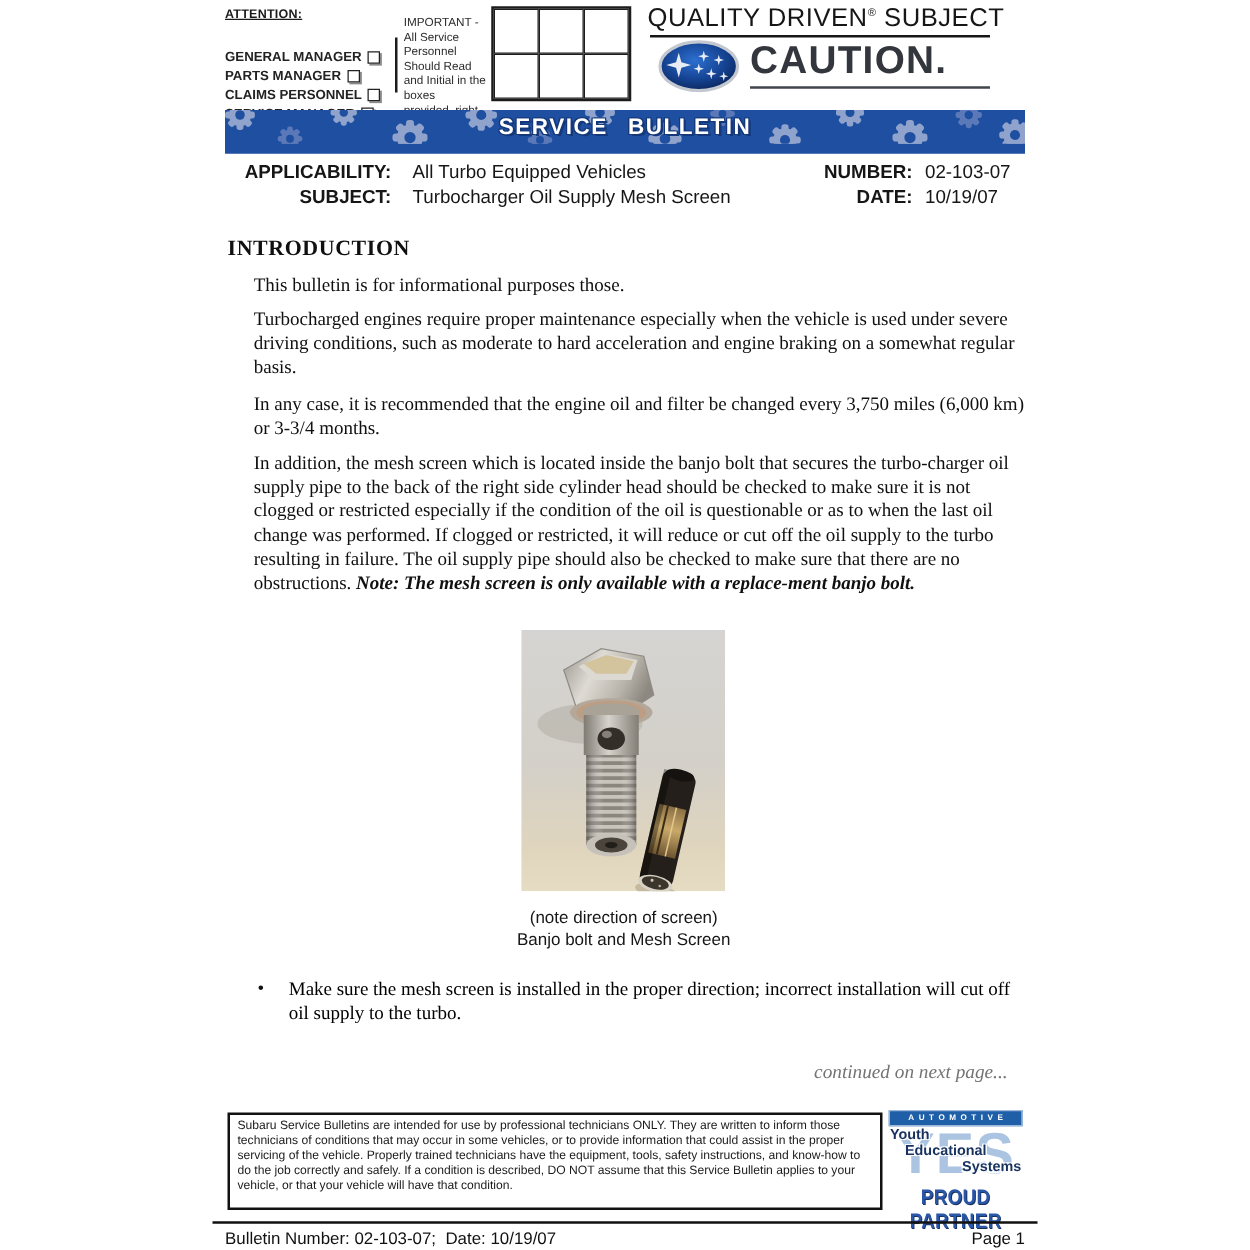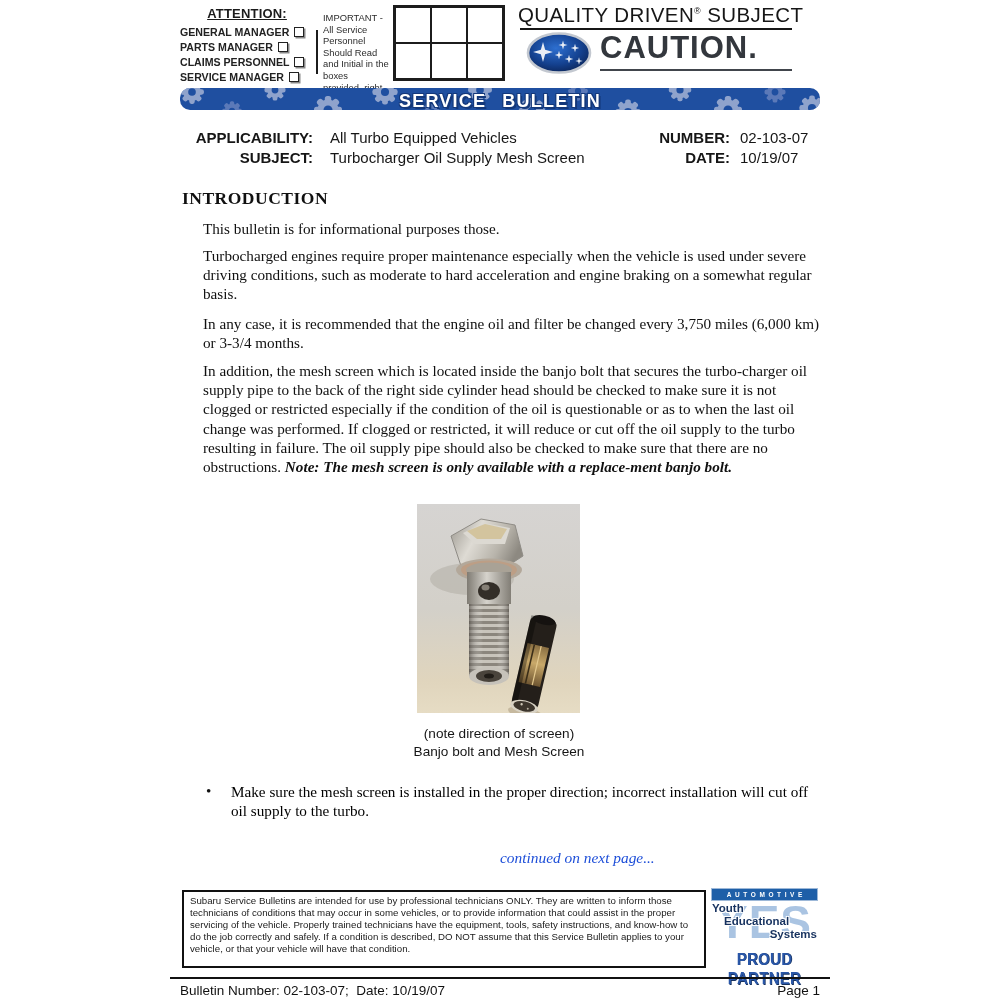--- a/index.html
+++ b/index.html
@@ -4,58 +4,58 @@
 <style>
   html,body{margin:0;padding:0;}
   body{
     width:1000px;height:1000px;background:#ffffff;position:relative;
     font-family:"Liberation Sans", sans-serif;color:#111;overflow:hidden;
   }
   .abs{position:absolute;}
 
   
   .attention{left:180px;top:6px;width:134px;}
-  .attention-title{font-weight:bold;font-size:13px;text-decoration:underline;text-align:center;margin-bottom:5px;letter-spacing:.2px;color:#1b1b1b;}
+  .attention-title{font-weight:bold;font-size:10px;text-decoration:underline;text-align:left;margin-bottom:23px;letter-spacing:.2px;color:#1b1b1b;}
   .attention-row{font-size:10.6px;font-weight:bold;color:#222;margin-bottom:3px;display:flex;align-items:center;white-space:nowrap;}
   .attention-row .lbl{margin-right:5px;}
   .cbx{width:8px;height:8px;border:1.4px solid #222;display:inline-block;box-shadow:1.5px 1.5px 0 #8a8a8a;background:#fff;flex:0 0 auto;}
   .vdivider{left:316px;top:30px;width:2px;height:44px;background:#1c1c1c;}
   .important{left:323px;top:12px;width:66px;font-size:9.4px;line-height:11.6px;color:#2c2c2c;font-weight:500;}
   .initial-grid{left:393px;top:5px;width:112px;height:76px;display:grid;grid-template-columns:repeat(3,1fr);grid-template-rows:repeat(2,1fr);border:2.5px solid #1c1c1c;box-sizing:border-box;background:#fff;}
   .initial-cell{border:1.2px solid #1c1c1c;}
 
   
   .quality{left:518px;top:3px;width:276px;text-align:center;font-size:20.5px;font-weight:500;color:#161616;letter-spacing:.4px;white-space:nowrap;}
   .quality sup{font-size:9px;vertical-align:8px;}
   .quality-rule{left:520px;top:28px;width:272px;height:2px;background:#161616;}
   .subaru-oval{left:526px;top:32px;width:66px;height:42px;}
   .subaru-word{left:600px;top:30px;font-size:31px;font-weight:900;letter-spacing:1px;color:#33373d;}
   .subaru-rule{left:600px;top:69px;width:192px;height:2px;background:#41454c;}
 
   
-  .banner{left:180px;top:88px;width:640px;height:22px;background:#1F4FA0;overflow:hidden;border-radius:10px;}
+  .banner{left:180px;top:88px;width:640px;height:35px;background:#1F4FA0;overflow:hidden;}
   .banner svg{position:absolute;left:0;top:0;}
   .banner-title{position:absolute;left:0;top:0;width:100%;height:27px;line-height:27px;text-align:center;
     color:#fff;font-size:18px;font-weight:bold;letter-spacing:1.2px;word-spacing:10px;
     text-shadow:2px 2px 0 #14387a,-1px -1px 0 #14387a,1px -1px 0 #14387a,-1px 1px 0 #14387a;}
 
   
   .meta-label{font-weight:bold;font-size:15px;text-align:right;color:#161616;}
   .meta-value{font-size:15px;color:#161616;}
   .sec-title{left:182px;top:188px;font-family:"Liberation Serif",serif;font-weight:bold;font-size:17.5px;letter-spacing:.5px;color:#101010;}
   .para{left:203px;width:618px;font-family:"Liberation Serif",serif;font-size:15.2px;line-height:19.2px;color:#101010;}
   .note{font-weight:bold;font-style:italic;}
 
   
   .photo{left:417px;top:504px;width:163px;height:209px;}
   .caption{left:380px;top:725px;width:238px;text-align:center;font-size:13.6px;line-height:17.6px;color:#161616;}
 
   .bullet-glyph{left:206px;top:782px;font-family:"Liberation Serif",serif;font-size:15.2px;}
   .bullet-text{left:231px;top:782px;width:580px;font-family:"Liberation Serif",serif;font-size:15.2px;line-height:19.2px;color:#000000;}
-  .continued{left:500px;top:849px;width:306px;text-align:left;font-family:"Liberation Serif",serif;font-style:italic;font-size:15.4px;color:#1d4ed8;}
+  .continued{left:500px;top:849px;width:306px;text-align:right;font-family:"Liberation Serif",serif;font-style:italic;font-size:15.4px;color:#737373;}
 
   
   .caution-box{left:182px;top:890px;width:524px;height:78px;border:2px solid #111;box-sizing:border-box;padding:2px 6px 0 6px;background:#fff;}
   .caution-title{font-size:10.4px;font-weight:bold;text-align:center;line-height:12.4px;letter-spacing:.3px;color:#111;}
   .caution-body{font-size:9.7px;line-height:12.1px;margin-top:1px;color:#1a1a1a;}
 
   .yes-logo{left:711px;top:888px;width:107px;height:81px;background:#fff;}
   .auto-bar{height:13px;background:#1E5FA8;border:1px solid #9db8d8;box-sizing:border-box;color:#fff;
     font-size:6.5px;font-weight:bold;letter-spacing:3.6px;text-align:center;line-height:11px;text-indent:3.6px;}
   .yes-mid{position:relative;height:48px;overflow:hidden;}

